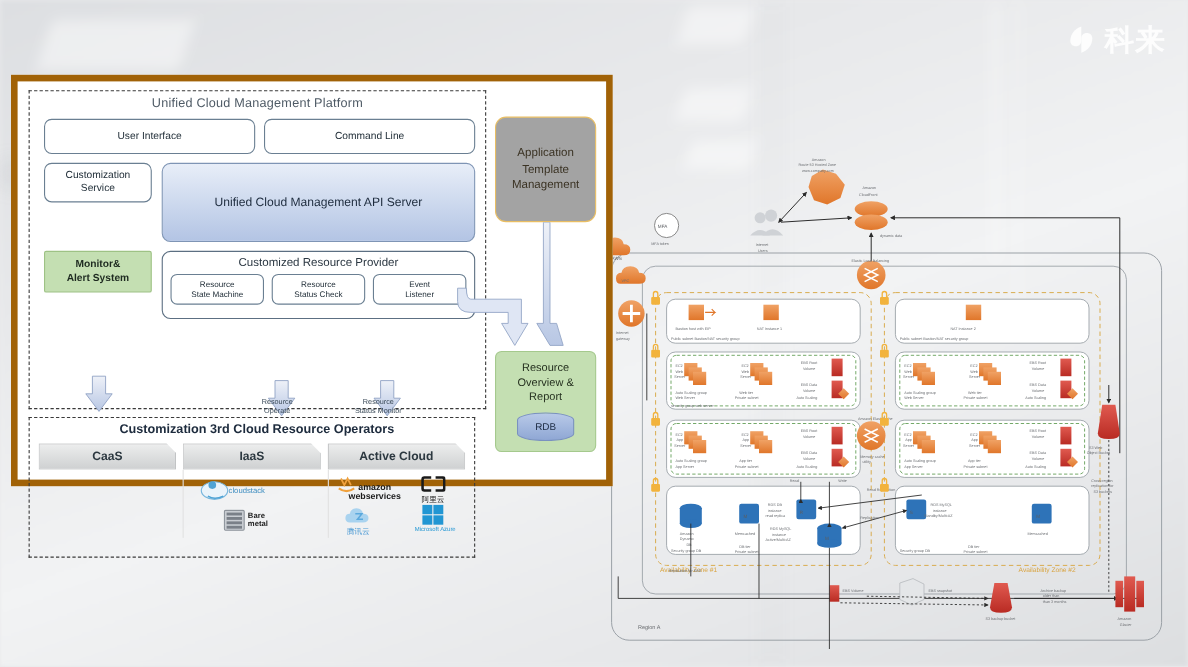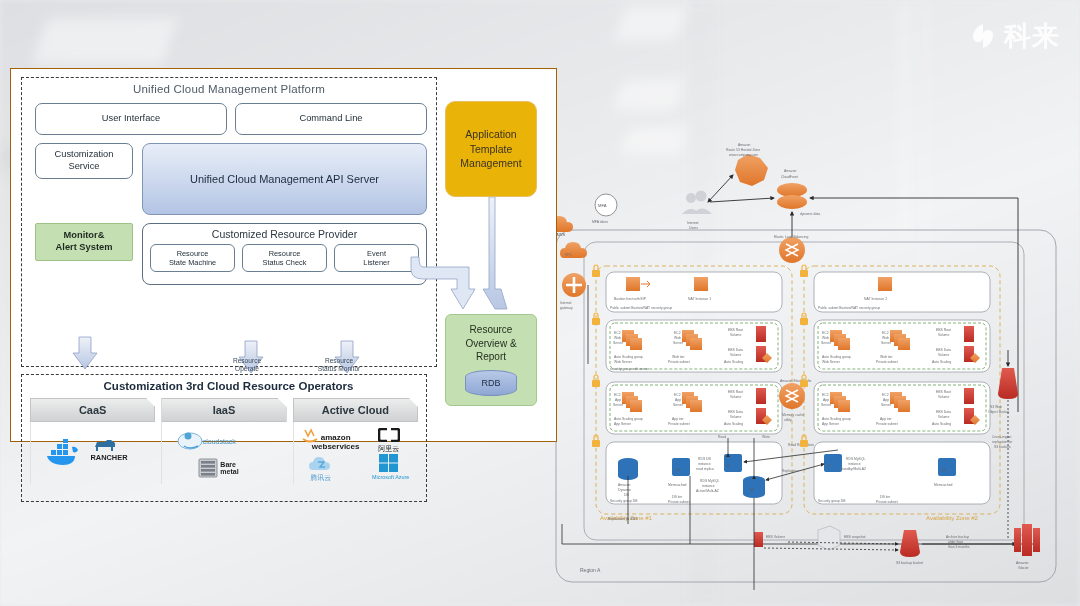--- a/index.html
+++ b/index.html
@@ -25,21 +25,21 @@
     font-family:"DejaVu Sans","Liberation Sans",sans-serif;
   }
   #logo { position:absolute; right:20px; top:18px; display:flex; align-items:center; gap:6px; opacity:.92;}
   #logo .mark { width:30px; height:30px; position:relative; }
   #logo .logotext { font-size:27px; font-weight:bold; color:#fff; font-family:"DejaVu Sans","Liberation Sans",sans-serif; letter-spacing:1px;}
 
   
   #left-diagram {
     position:absolute; left:10px; top:68px; width:547px; height:374px;
     background:#ffffff; z-index:4;
-    border:1px solid #a16207;
+    border:6px solid #a16207;
   }
   .dashed { border:1.6px dashed #3a3a3a; }
   #ucmp {
     position:absolute; left:10px; top:8px; width:416px; height:290px;
   }
   .sec-title { text-align:center; font-size:11.5px; color:#4f5b66; padding-top:5px; letter-spacing:.2px;}
   .rbox {
     border:1.3px solid #6a7f92; border-radius:7px; background:#fff;
     display:flex; align-items:center; justify-content:center; text-align:center;
     font-size:9.3px; color:#23303a; line-height:1.25;
@@ -85,21 +85,21 @@
     border:1px solid #c2c4c5;
     display:flex; align-items:center; justify-content:center;
     font-size:11px; color:#2c3840; font-weight:bold;
     clip-path: polygon(0 0, calc(100% - 9px) 0, 100% 9px, 100% 100%, 0 100%);
   }
   .tabbody { height:62px; border-left:1px solid #e2e2e2; position:relative; }
   .logo-cell { position:absolute; font-size:6px; color:#2b6ca3; text-align:center;}
 
   #app-tmpl {
     position:absolute; left:434px; top:32px; width:92px; height:96px;
-    background:#eab308; border:1px solid #e9be63; border-radius:10px;
+    background:#a3a3a3; border:1px solid #e9be63; border-radius:10px;
     display:flex; align-items:center; justify-content:center; text-align:center;
     font-size:10.5px; color:#3b3324; line-height:1.4;
   }
   #res-ovw {
     position:absolute; left:434px; top:245px; width:92px; height:92px;
     background:#c4dfb2; border:1px solid #a5c98d; border-radius:6px;
     text-align:center;
   }
   #res-ovw .t { font-size:10px; color:#25301f; padding-top:8px; line-height:1.35;}
   #rdb {
@@ -194,40 +194,20 @@
 Status Monitor</div>
 
   <div id="customization" class="dashed">
     <div class="ctitle">
       <span>Customization 3rd  Cloud Resource Operators</span>
     </div>
     <div class="tabs">
 
       <div class="tabcol">
         <div class="tabhead">CaaS</div>
-        <div class="tabbody">
-          <svg style="position:absolute;left:14px;top:16px" width="36" height="28" viewBox="0 0 36 28">
-            <g fill="#2496ed">
-              <rect x="6" y="12" width="5" height="5"></rect>
-                <rect x="12" y="12" width="5" height="5"></rect>
-              <rect x="18" y="12" width="5" height="5"></rect>
-                <rect x="12" y="6" width="5" height="5"></rect>
-              <rect x="18" y="6" width="5" height="5"></rect>
-                <rect x="18" y="1" width="5" height="4"></rect>
-              <path d="M2 18 h28 c0 6 -5 9 -12 9 c-9 0 -15 -4 -16 -9z"></path>
-              <path d="M27 9 c3 -1 5 1 6 3 c-1 2 -3 3 -5 2z"></path>
-            </g>
-          </svg>
-          <svg style="position:absolute;left:62px;top:14px" width="26" height="16" viewBox="0 0 26 16">
-            <path d="M2 11 h20 v-4 l-4 -3 h-4 l-2 2 h-8 z" fill="#2d6f9e"></path>
-            <rect x="3" y="11" width="2" height="4" fill="#2d6f9e"></rect>
-              <rect x="18" y="11" width="2" height="4" fill="#2d6f9e"></rect>
-          </svg>
-          <div class="logo-cell" style="left:54px; top:31px; width:48px; font-size:7.4px; font-weight:bold; color:#1f1f1f;">RANCHER</div>
-        </div>
       </div>
 
       <div class="tabcol">
         <div class="tabhead">IaaS</div>
         <div class="tabbody">
           <svg style="position:absolute;left:14px;top:6px" width="44" height="24" viewBox="0 0 44 24">
             <ellipse cx="14" cy="13" rx="12" ry="8" fill="#eaf3fa" stroke="#77b6dd" stroke-width="1"></ellipse>
             <circle cx="12" cy="8" r="3.5" fill="#4fa3d5"></circle>
             <path d="M8 18 q6 4 14 0" stroke="#4fa3d5" fill="none" stroke-width="1.4"></path>
           </svg>

